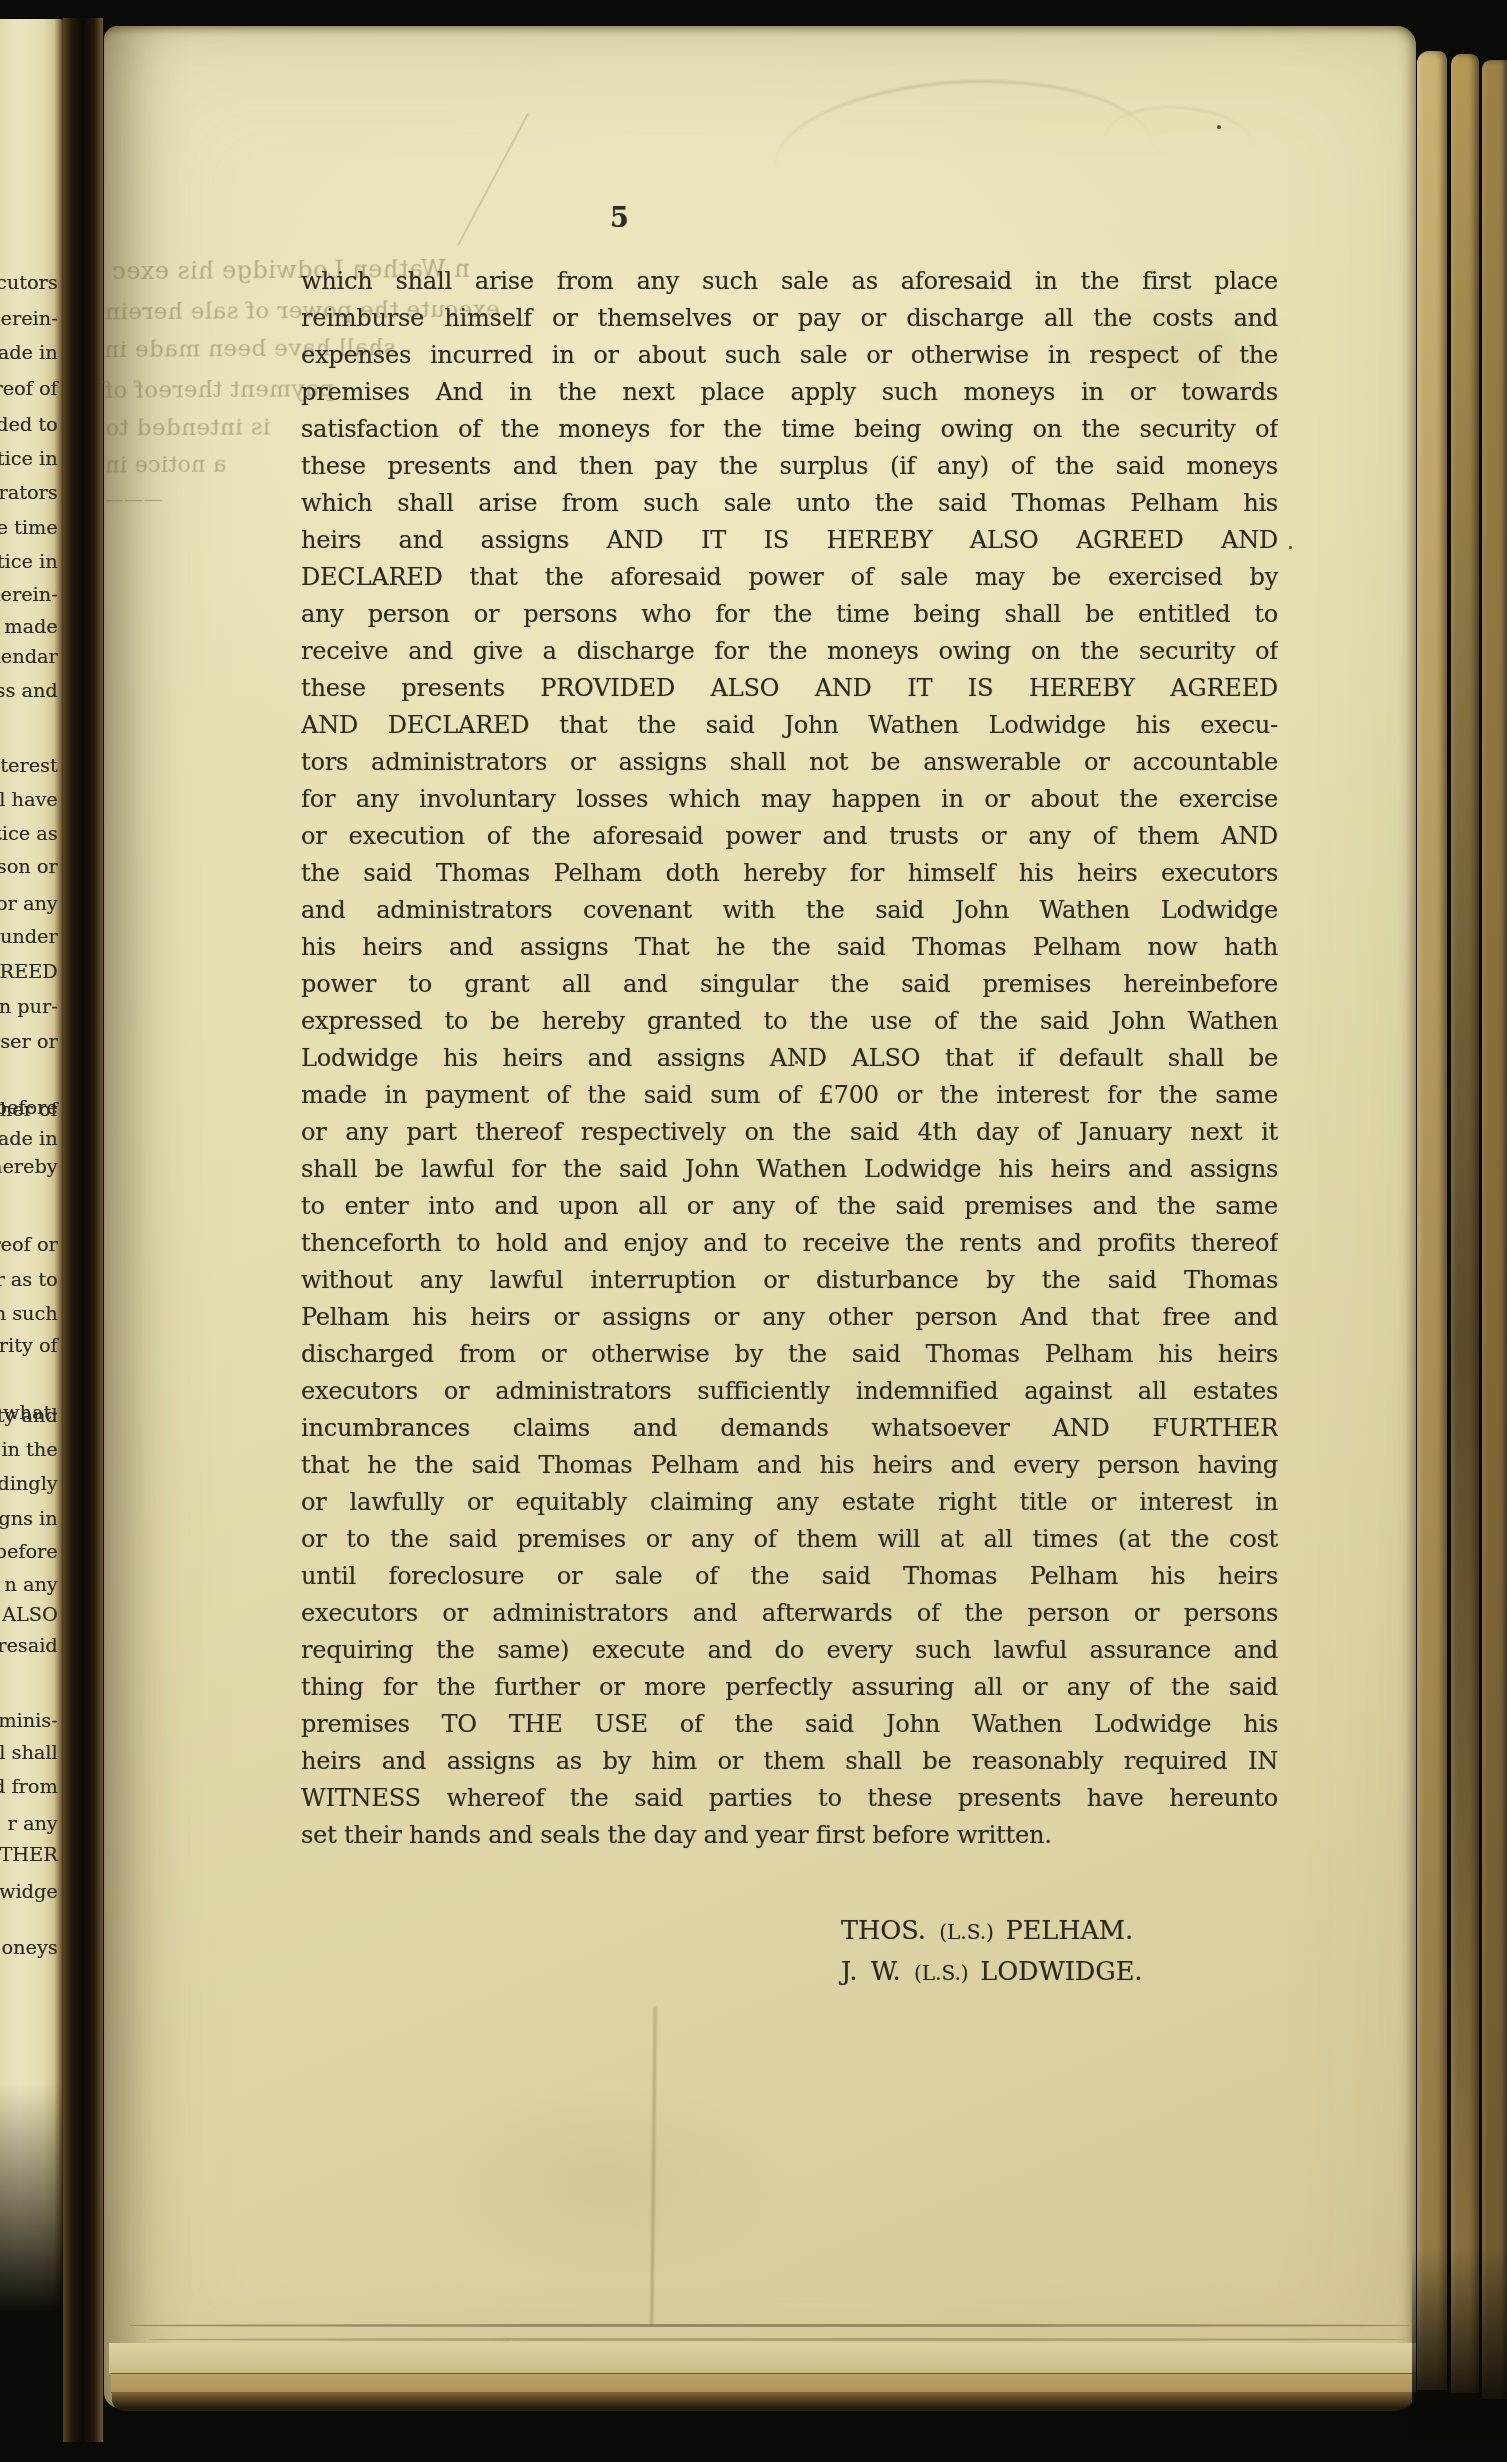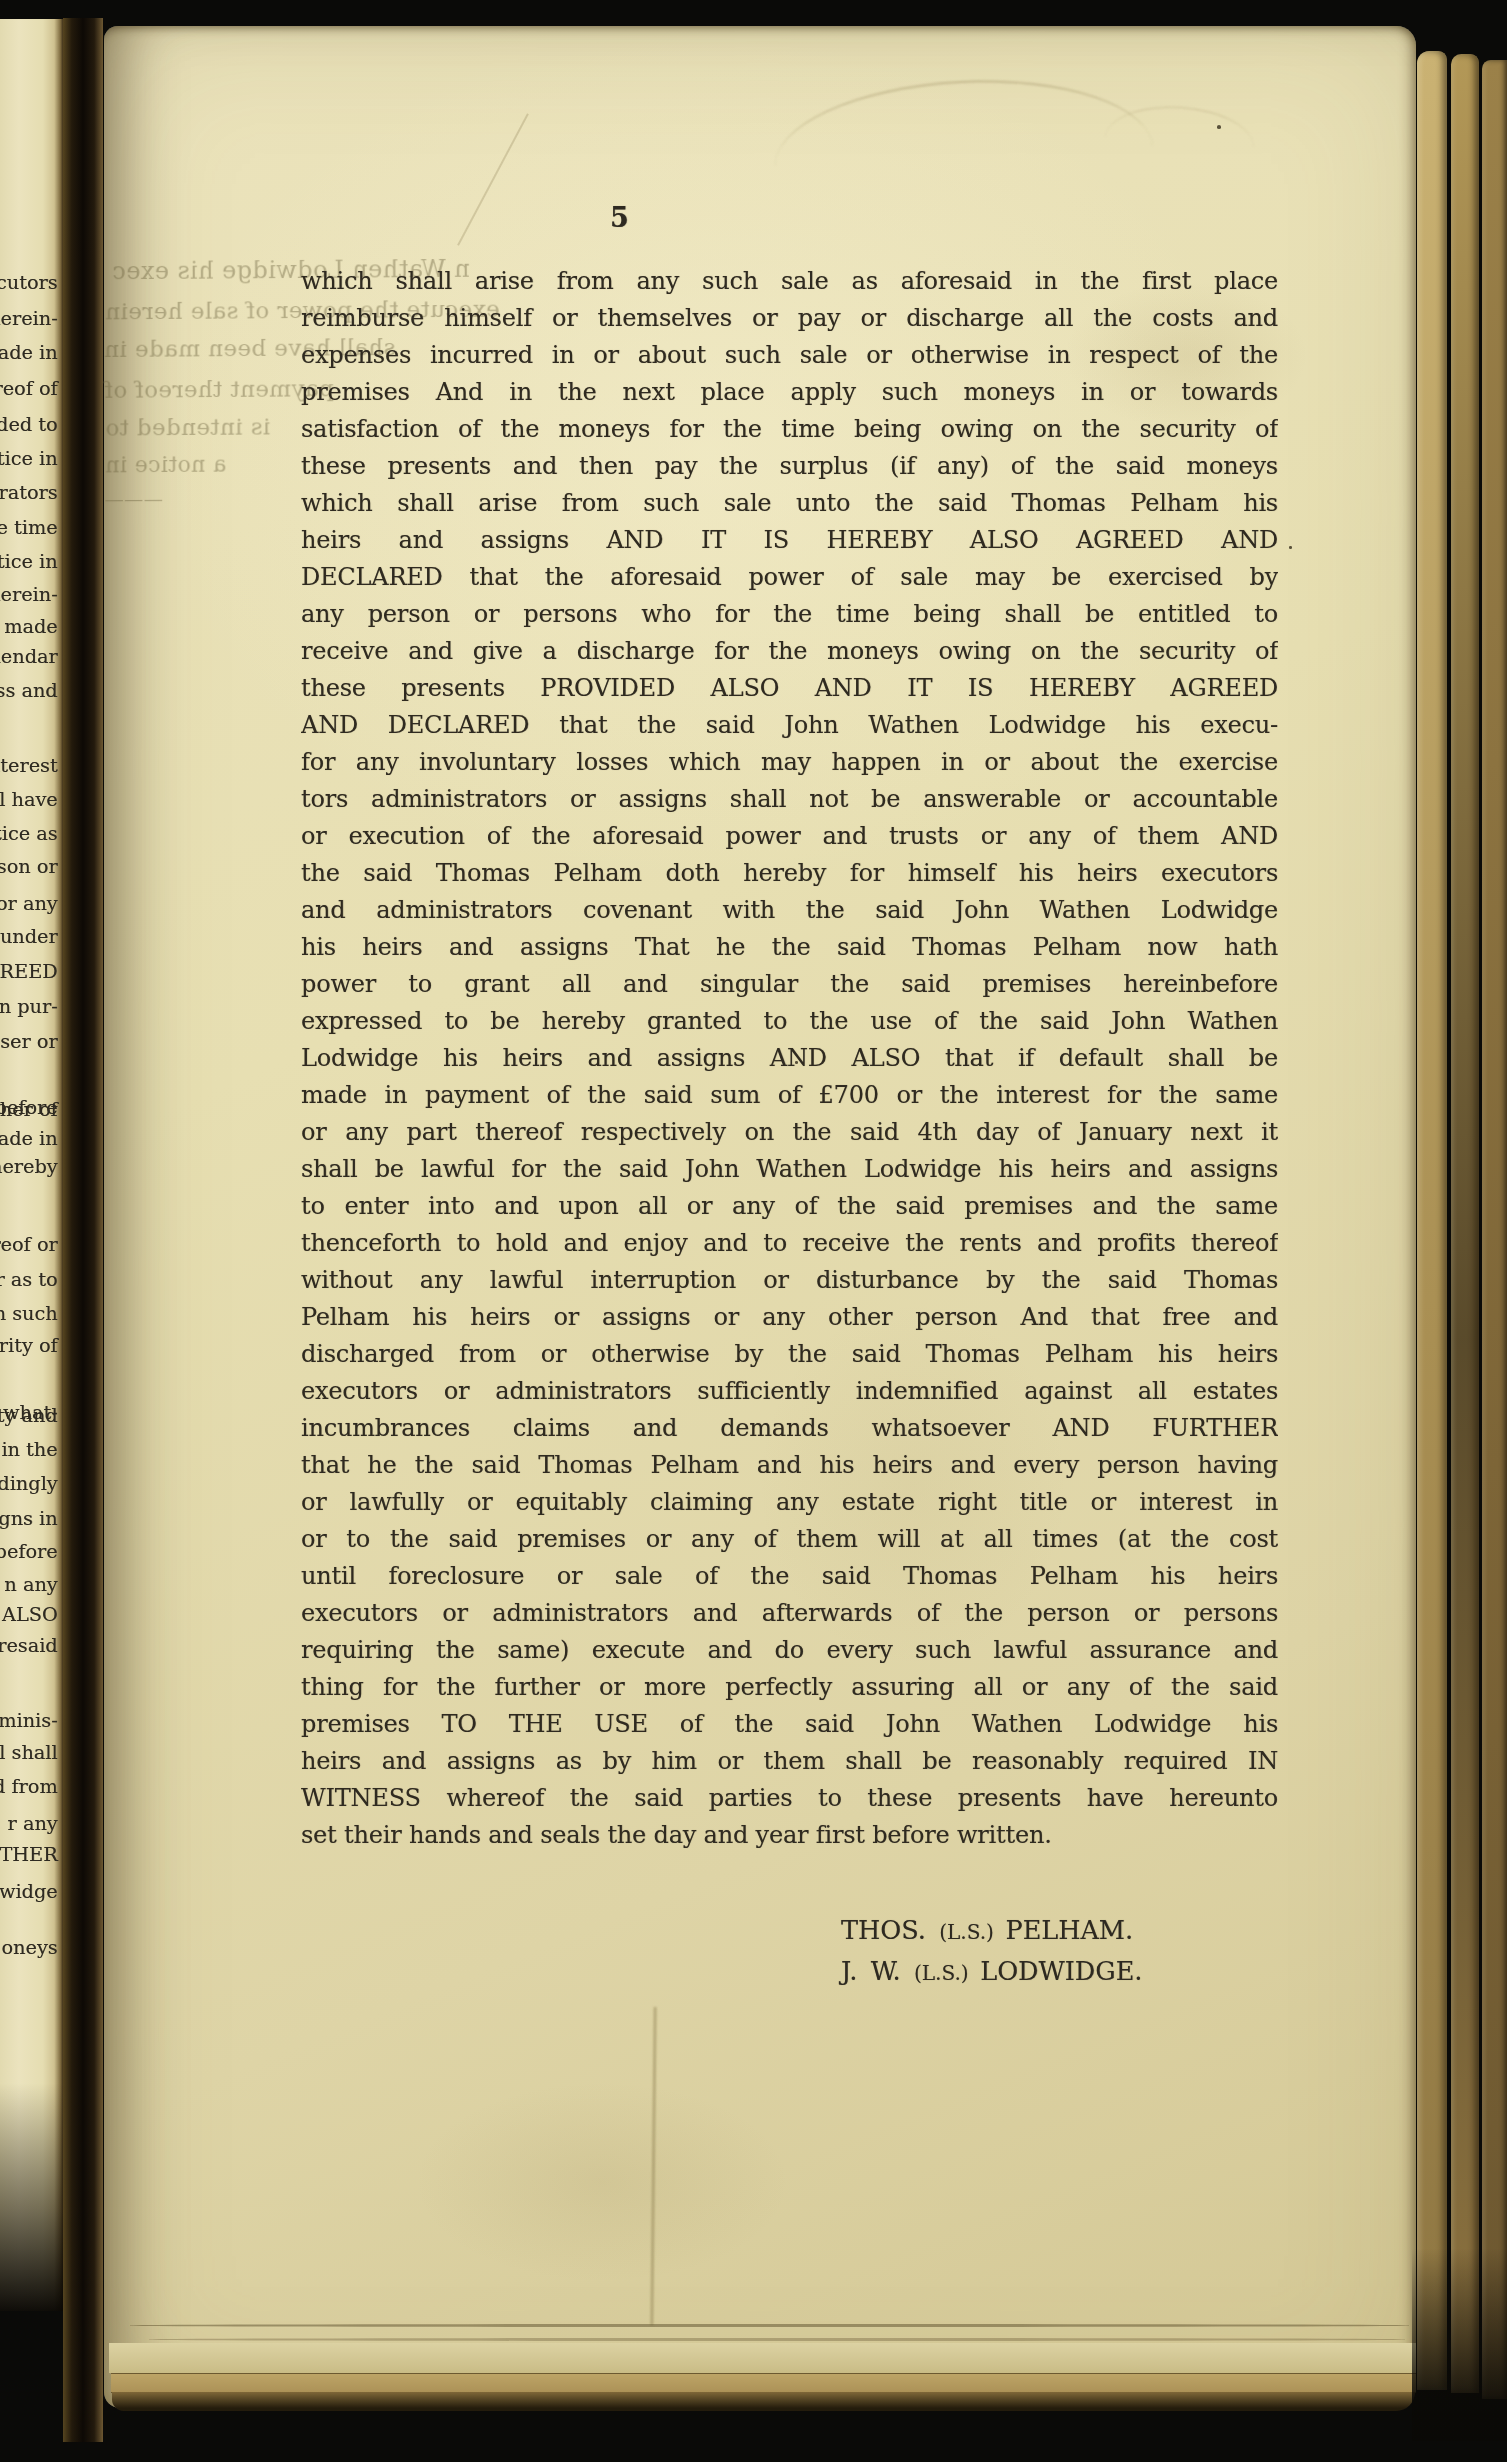--- a/index.html
+++ b/index.html
@@ -185,22 +185,22 @@
       <div class="line">premises And in the next place apply such moneys in or towards</div>
       <div class="line">satisfaction of the moneys for the time being owing on the security of</div>
       <div class="line">these presents and then pay the surplus (if any) of the said moneys</div>
       <div class="line">which shall arise from such sale unto the said Thomas Pelham his</div>
       <div class="line">heirs and assigns AND IT IS HEREBY ALSO AGREED AND</div>
       <div class="line">DECLARED that the aforesaid power of sale may be exercised by</div>
       <div class="line">any person or persons who for the time being shall be entitled to</div>
       <div class="line">receive and give a discharge for the moneys owing on the security of</div>
       <div class="line">these presents PROVIDED ALSO AND IT IS HEREBY AGREED</div>
       <div class="line">AND DECLARED that the said John Wathen Lodwidge his execu-</div>
+      <div class="line">tors administrators or assigns shall not be answerable or accountable</div>
       <div class="line">for any involuntary losses which may happen in or about the exercise</div>
-      <div class="line">tors administrators or assigns shall not be answerable or accountable</div>
       <div class="line">or execution of the aforesaid power and trusts or any of them AND</div>
       <div class="line">the said Thomas Pelham doth hereby for himself his heirs executors</div>
       <div class="line">and administrators covenant with the said John Wathen Lodwidge</div>
       <div class="line">his heirs and assigns That he the said Thomas Pelham now hath</div>
       <div class="line">power to grant all and singular the said premises hereinbefore</div>
       <div class="line">expressed to be hereby granted to the use of the said John Wathen</div>
       <div class="line">Lodwidge his heirs and assigns AND ALSO that if default shall be</div>
       <div class="line">made in payment of the said sum of £700 or the interest for the same</div>
       <div class="line">or any part thereof respectively on the said 4th day of January next it</div>
       <div class="line">shall be lawful for the said John Wathen Lodwidge his heirs and assigns</div>

